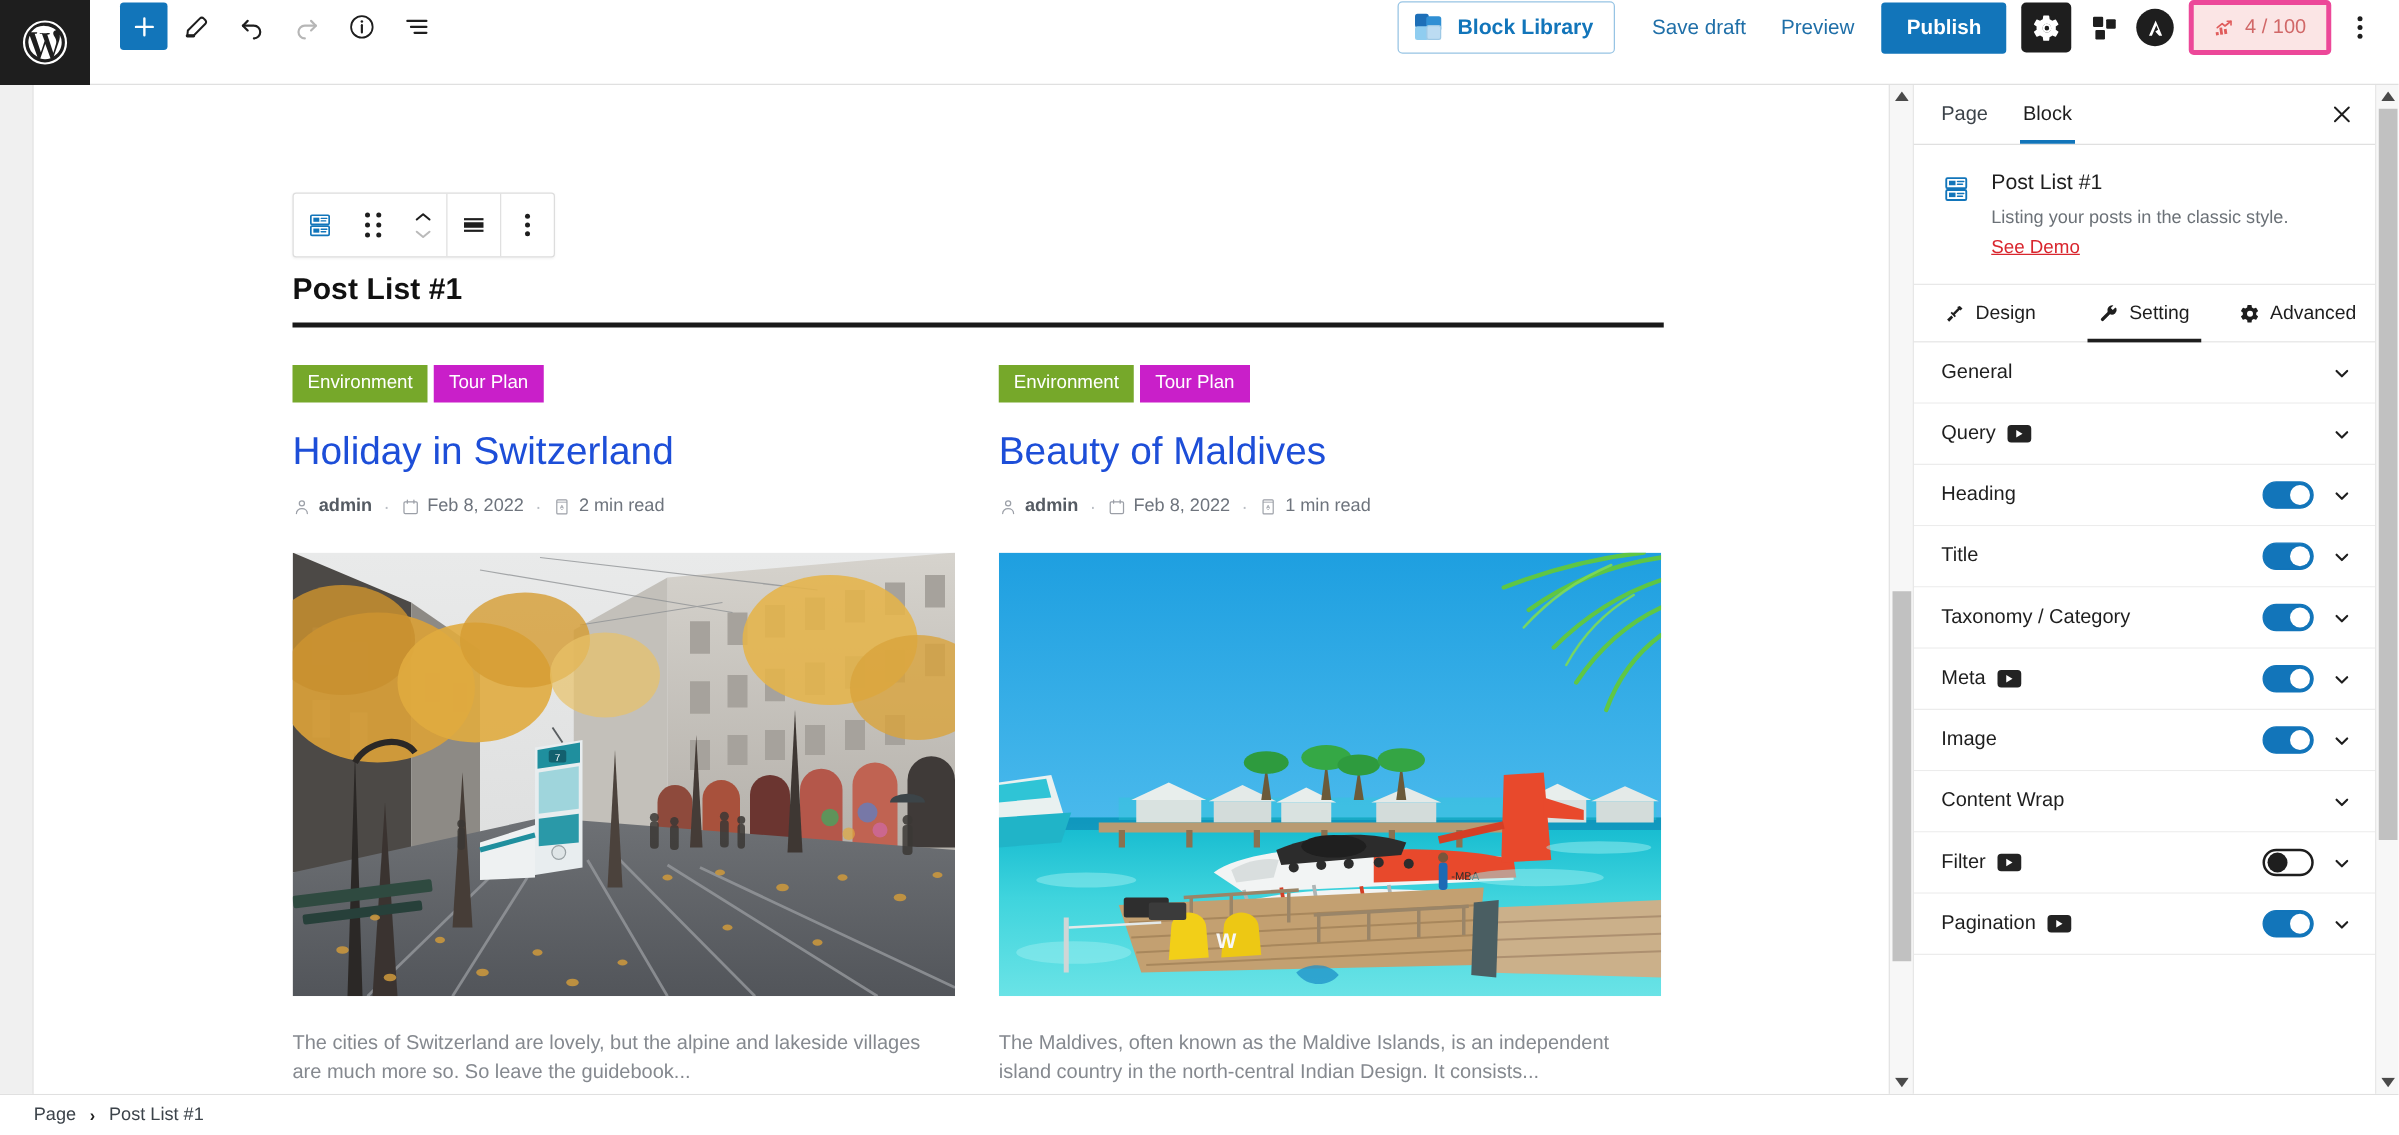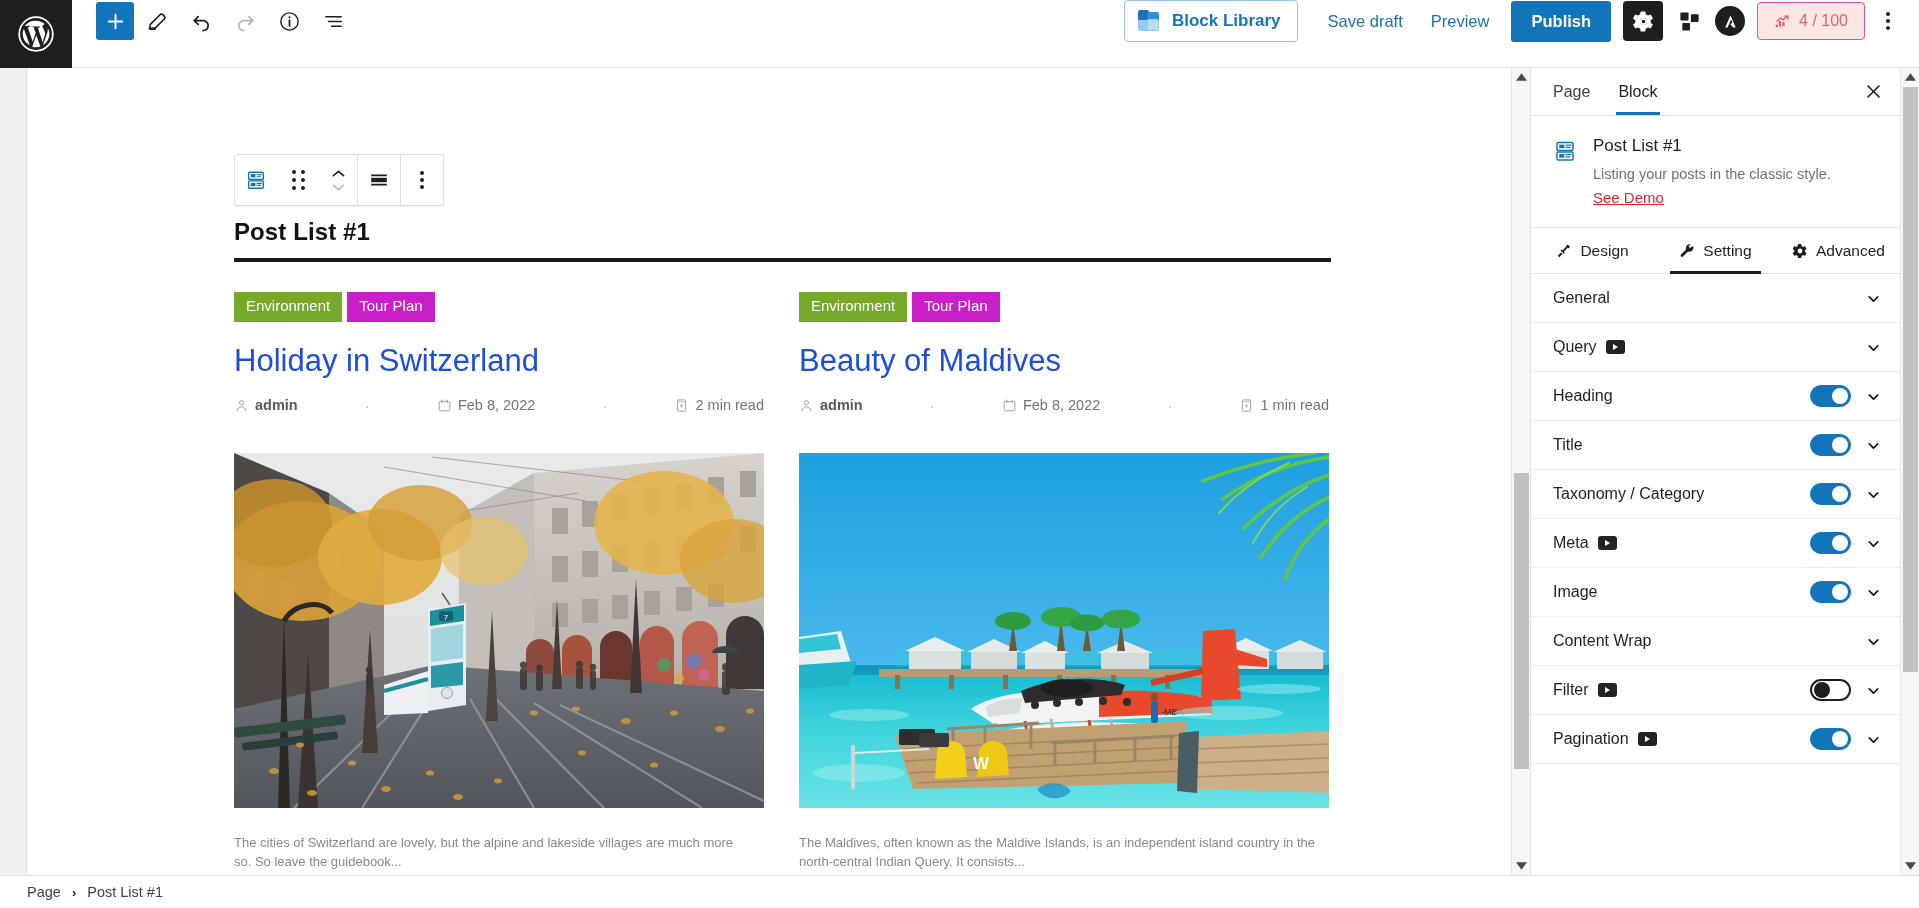--- a/index.html
+++ b/index.html
@@ -61,21 +61,21 @@
   }
   .icon-sq.dark { background: #1e1e1e; border-radius: 4px; }
   .icon-sq.dark svg { fill: #fff; }
   .icon-sq svg { width: 23px; height: 23px; }
   .avatar-circle {
     width: 30px; height: 30px; border-radius: 50%; background: #1e1e1e;
     display: flex; align-items: center; justify-content: center; margin-right: 12px; cursor: pointer;
   }
   .score-badge {
     display: flex; align-items: center; gap: 8px;
-    border: 1px solid #ec4899; background: #fbe5e5; color: #d16868;
+    border: 4px solid #ec4899; background: #fbe5e5; color: #d16868;
     border-radius: 4px; padding: 9px 16px; font-size: 16px; cursor: pointer;
     margin-right: 6px;
   }
   .kebab-btn {
     width: 34px; height: 40px; display: flex; align-items: center; justify-content: center;
     background: none; border: none; cursor: pointer;
   }
   .kebab-dots { display: flex; flex-direction: column; gap: 3px; align-items: center; }
   .kebab-dots span { width: 4px; height: 4px; border-radius: 50%; background: #1e1e1e; display: block; }
 
@@ -119,29 +119,29 @@
   .post-card { width: 530px; }
   .cats { display: flex; gap: 5px; margin-bottom: 20px; }
   .cat {
     color: #fff; font-size: 15px; padding: 6px 12px 7px; display: inline-block;
     line-height: 1.1; cursor: pointer;
   }
   .post-title {
     font-size: 31px; font-weight: 400; color: #1d4ed8; line-height: 1.2;
     margin-bottom: 18px; cursor: pointer;
   }
-  .meta-row { display: flex; align-items: center; gap: 9px; color: #8a8f98; font-size: 14.5px; margin-bottom: 39px; justify-content: space-between; }
+  .meta-row { display: flex; align-items: center; gap: 9px; color: #8a8f98; font-size: 14.5px; margin-bottom: 28px; }
   .meta-item { display: flex; align-items: center; gap: 6px; }
   .meta-item svg { width: 15px; height: 15px; opacity: .85; }
   .meta-item .mtext { color: #6e747d; }
   .meta-item.author .mtext { font-weight: 700; color: #555b63; }
   .meta-sep { color: #b9bdc3; font-size: 15px; }
 
   .thumb { width: 530px; height: 355px; overflow: hidden; position: relative; display: block; }
-  .excerpt { color: #85898f; font-size: 13px; line-height: 1.45; margin-top: 26px; width: 520px; }
+  .excerpt { color: #85898f; font-size: 16px; line-height: 1.45; margin-top: 26px; width: 520px; }
 
   
   .canvas-scroll {
     width: 19px; background: #f7f7f7; border-left: 1px solid #e4e4e4;
     flex: 0 0 19px; position: relative; cursor: pointer;
   }
   .sb-arrow {
     position: absolute; left: 0; width: 100%; height: 18px;
     display: flex; align-items: center; justify-content: center;
   }
@@ -764,21 +764,21 @@
                     <ellipse cx="70" cy="262" rx="40" ry="6"></ellipse>
                       <ellipse cx="480" cy="236" rx="42" ry="5"></ellipse>
                   </g>
                   <path d="M238 336 C 248 328 264 328 272 338 C 264 348 246 348 238 336 Z" fill="#1e90c8" opacity=".75"></path>
 
                   <rect x="52" y="292" width="4" height="44" fill="#cfd6d6"></rect>
                   <path d="M56 300 L130 296" stroke="#e3e9e9" stroke-width="2"></path>
                 </svg>
               </div>
 
-              <div class="excerpt">The Maldives, often known as the Maldive Islands, is an independent island country in the north-central Indian Query. It consists...</div>
+              <div class="excerpt">The Maldives, often known as the Maldive Islands, is an independent island country in the north-central Indian Design. It consists...</div>
 
             </div>
 
           </div>
         </div>
 
       </div>
     </div>
 
     <div class="canvas-scroll">

